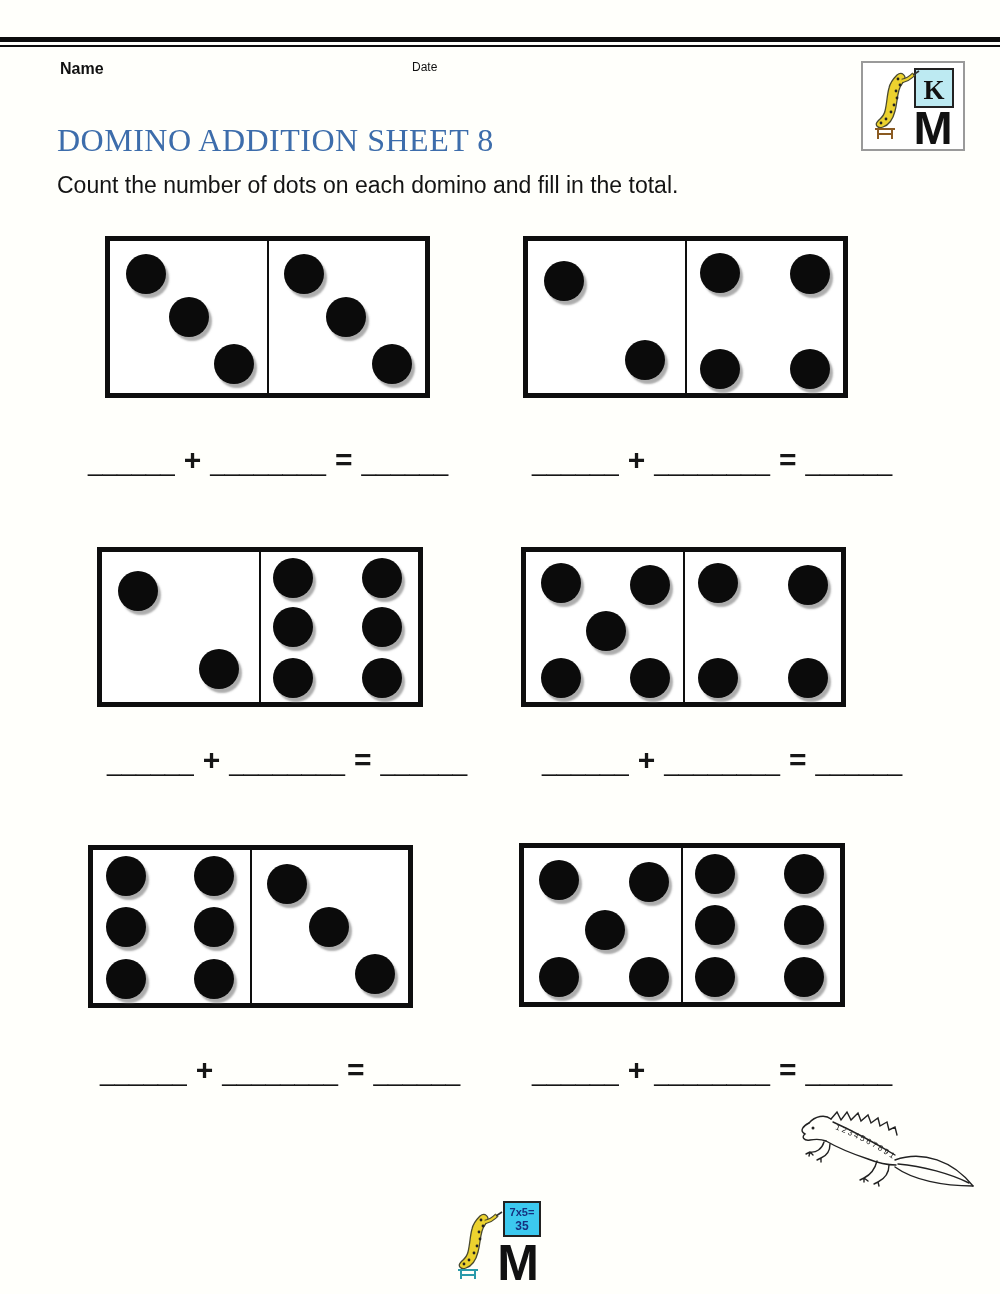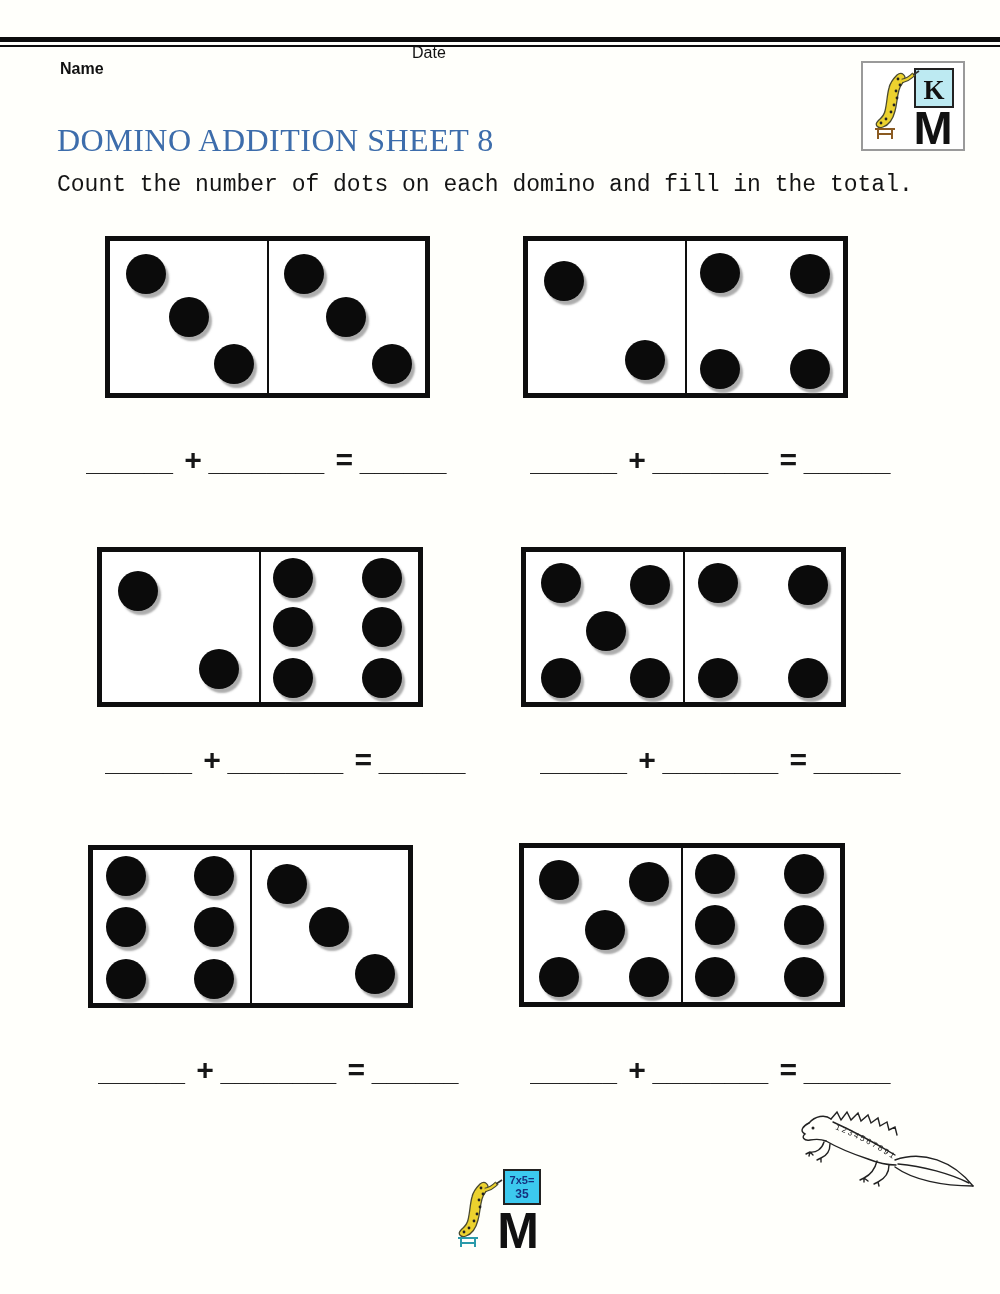--- a/index.html
+++ b/index.html
@@ -6,39 +6,39 @@
   body{
     width:1000px;height:1294px;position:relative;overflow:hidden;
     background:#fffffb;color:#111;
     font-family:"Liberation Sans",sans-serif;
   }
   .abs{position:absolute;}
   
   .rule-thick{position:absolute;top:37px;left:0;right:0;height:5px;background:#0d0d0d;}
   .rule-thin{position:absolute;top:45px;left:0;right:0;height:2px;background:#0d0d0d;}
   .name-label{left:60px;top:60px;font-size:16px;font-weight:bold;}
-  .date-label{left:412px;top:44px;font-size:16px;}
+  .date-label{left:412px;top:60px;font-size:12px;}
   
   .badge{left:861px;top:61px;width:104px;height:90px;background:#fff;border:2px solid #9a9a9a;box-sizing:border-box;}
   
   .page-title{left:57px;top:122px;font-family:"Liberation Serif",serif;font-size:32px;color:#3d6dab;letter-spacing:0.5px;}
-  .instruction{left:57px;top:172px;font-size:23px;color:#141414;font-family:Liberation Mono, monospace;}
+  .instruction{left:57px;top:172px;font-size:23px;color:#141414;}
   
   .domino{position:absolute;background:#fff;border:5px solid #0e0e0e;box-sizing:border-box;}
   .half{position:absolute;top:0;bottom:0;width:50%;}
   .half.left{left:0;} .half.right{right:0;}
   .divider{position:absolute;top:0;bottom:0;left:calc(50% - 1px);width:2px;background:#0e0e0e;}
   .dot{position:absolute;width:40px;height:40px;border-radius:50%;background:#0b0b0b;
        box-shadow:3px 4px 2px rgba(145,145,145,0.75);}
   
-  .eq{position:absolute;font-size:26px;color:#161616;white-space:nowrap;font-style:italic;}
+  .eq{position:absolute;font-size:26px;color:#161616;white-space:nowrap;}
   .eq .blank{letter-spacing:0;}
   .eq .op{font-size:30px;font-weight:700;margin:0 9px;position:relative;top:-1px;}
   
-  .footer{position:absolute;top:1168px;left:50%;transform:translateX(-50%);display:flex;align-items:flex-end;flex-direction:column;}
+  .footer{position:absolute;top:1200px;left:50%;transform:translateX(-50%);display:flex;align-items:flex-end;flex-direction:column;}
   .footer-right{margin-left:-12px;width:334px;}
   .tagline{text-align:center;font-weight:700;font-size:15px;color:#121212;padding-top:8px;}
   .footer-rule{height:3px;background:#121212;margin-top:3px;}
   .wordmark-svg{display:block;margin-top:-2px;}
   .sketch{left:793px;top:1093px;}
 </style>
 </head>
 <body>
 
 <div class="rule-thick"></div>

